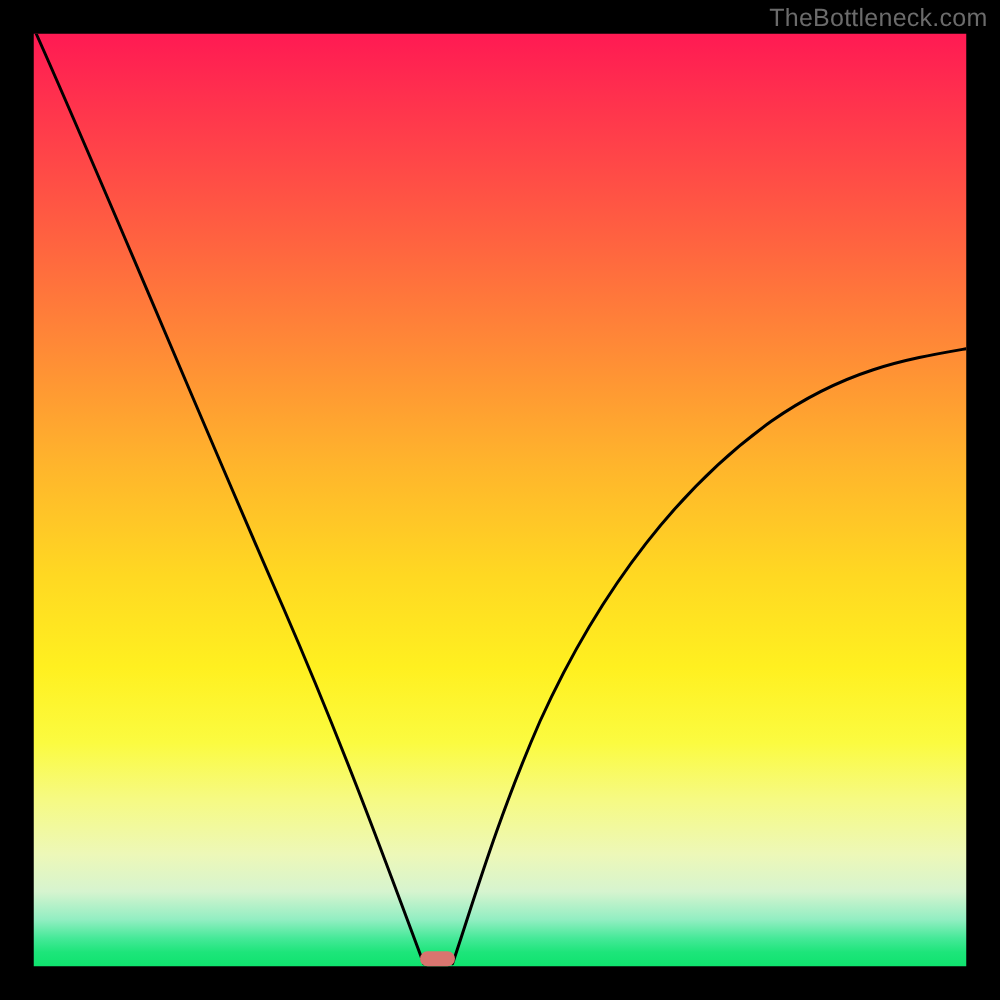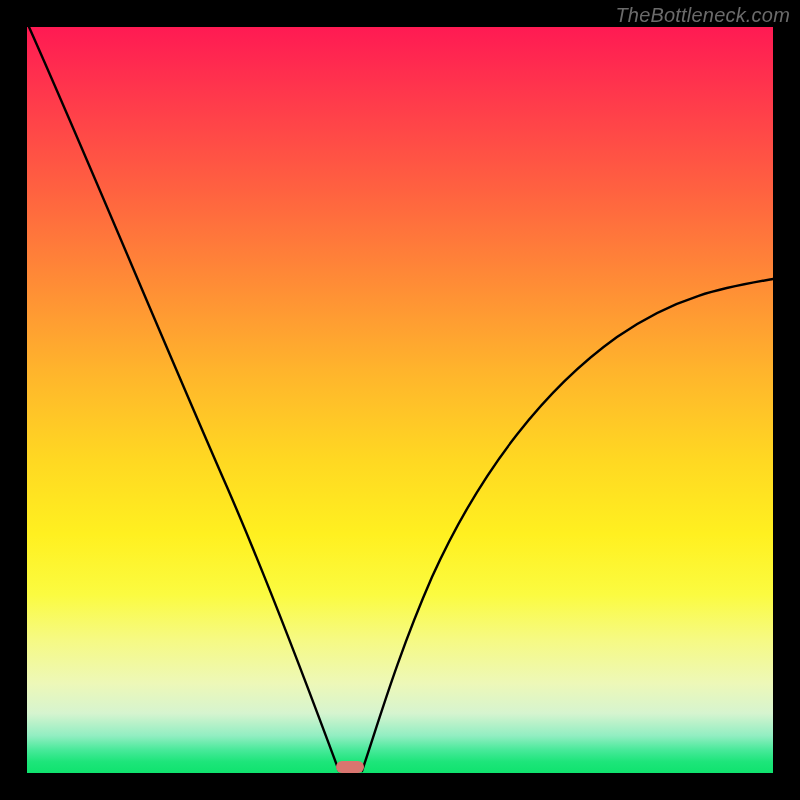--- a/index.html
+++ b/index.html
@@ -41,21 +41,20 @@
     );
   }
   .watermark {
     position: absolute;
     top: 4px;
     right: 10px;
     font-family: Arial, Helvetica, sans-serif;
     font-size: 20px;
     color: #6b6b6b;
     letter-spacing: 0.2px;
-    font-style: italic;
   }
   svg.curves {
     position: absolute;
     left: 0;
     top: 0;
     width: 746px;
     height: 746px;
   }
   .marker {
     position: absolute;

